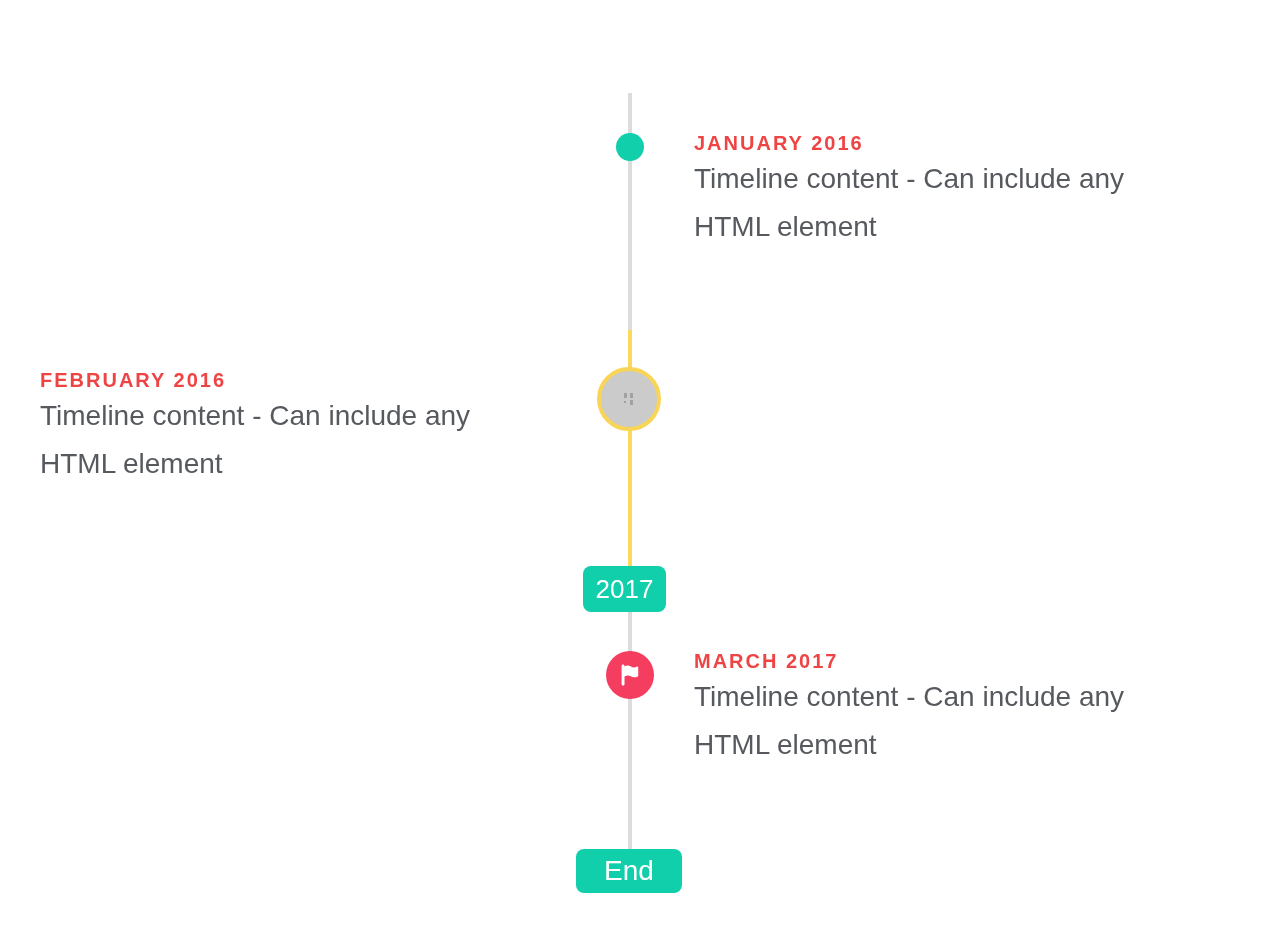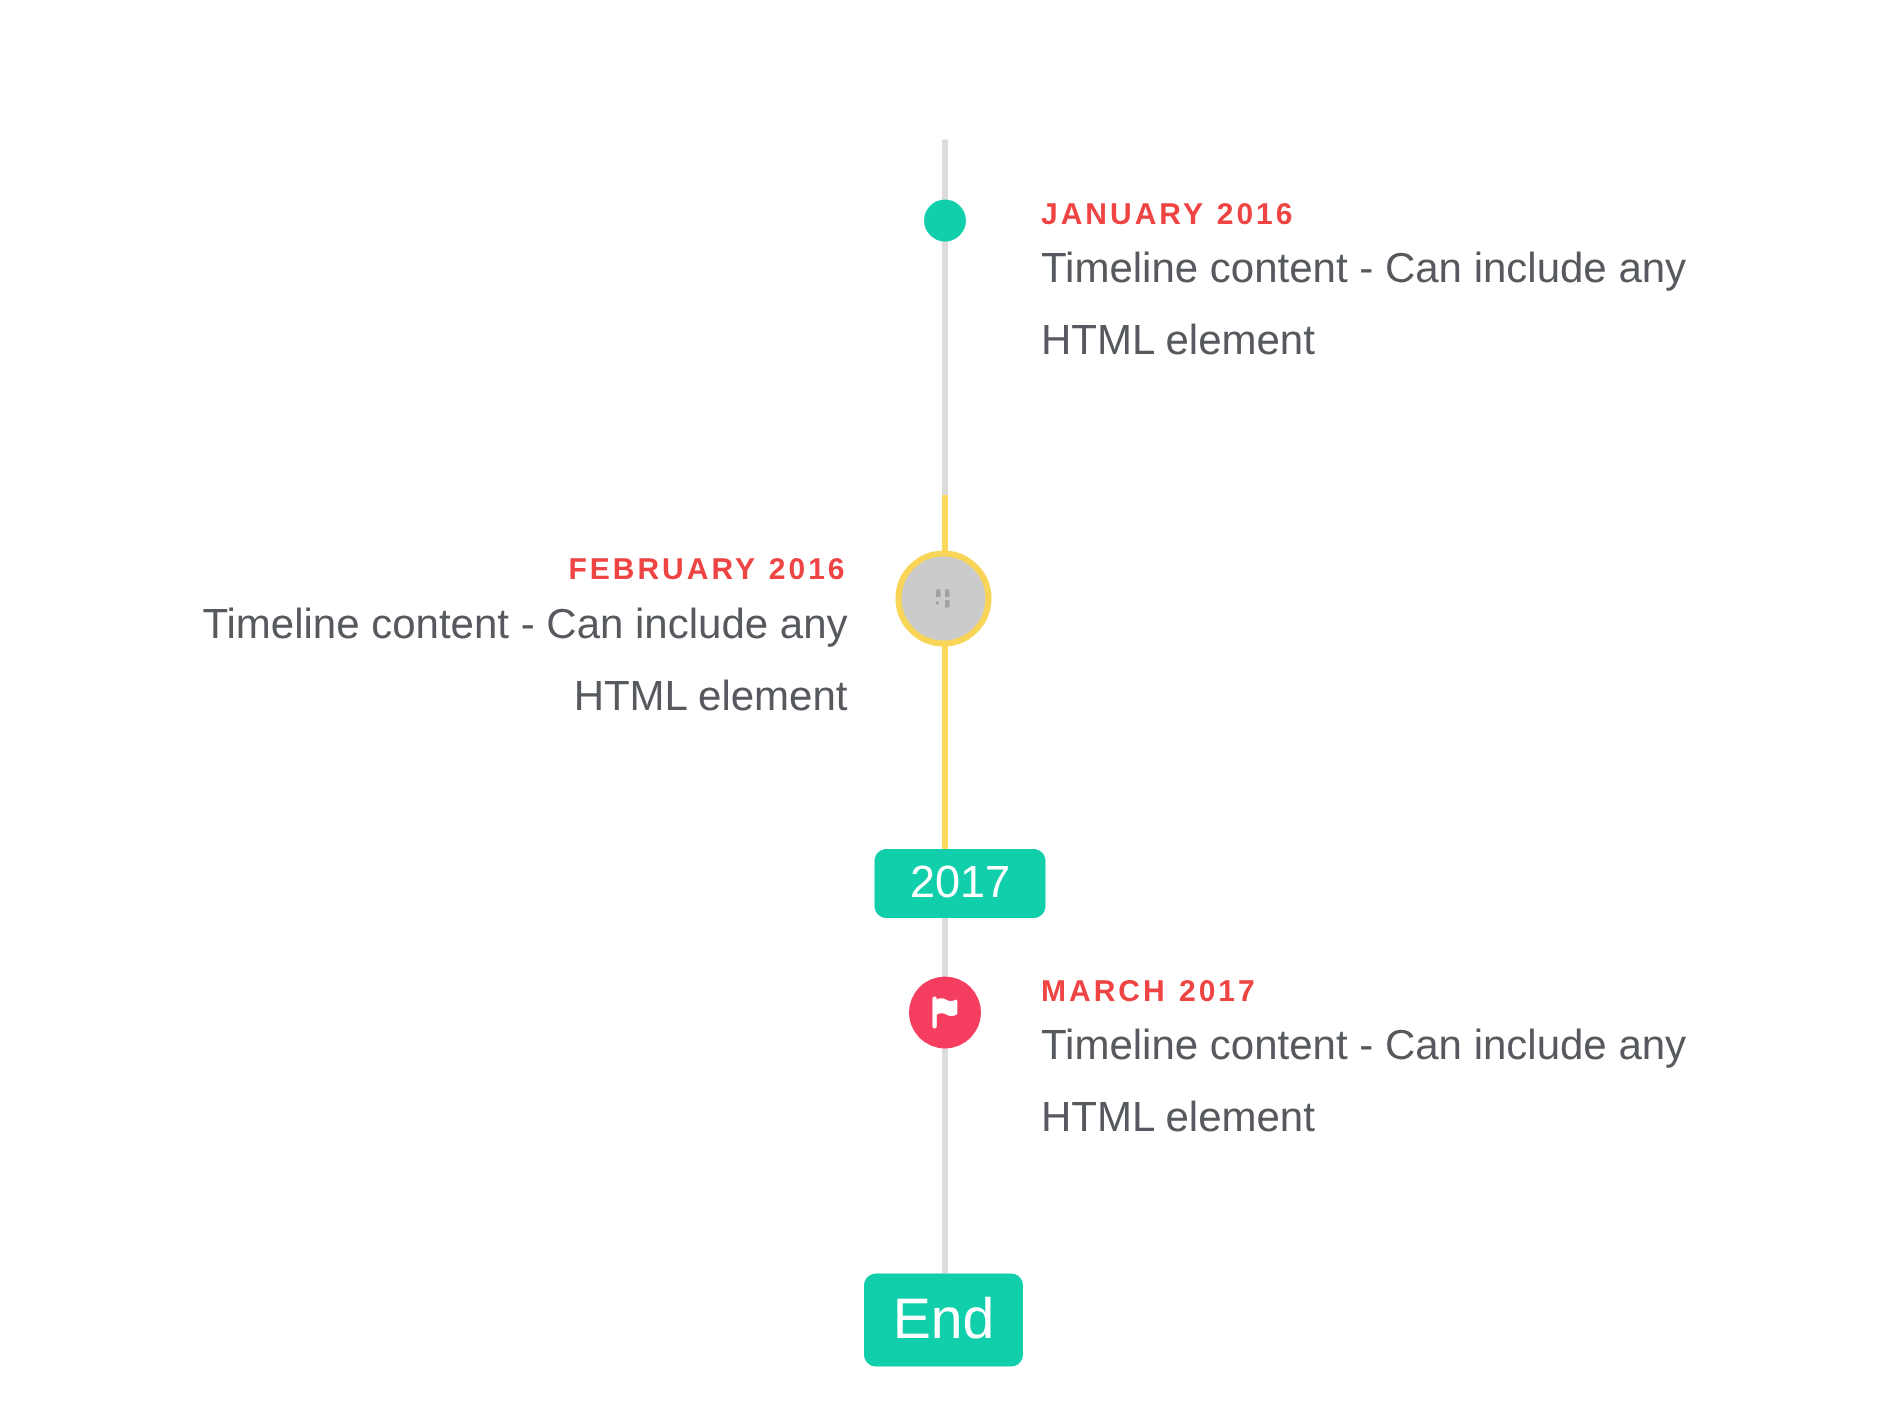--- a/index.html
+++ b/index.html
@@ -31,22 +31,22 @@
     position: absolute;
     background: #12cfac;
     color: #ffffff;
     border-radius: 8px;
     display: flex;
     align-items: center;
     justify-content: center;
     box-sizing: border-box;
   }
   .badge.start { left: 569px; top: 32px;  width: 121px; height: 62px; font-size: 30px; }
-  .badge.year  { left: 583px; top: 566px; width: 114px;  height: 46px; font-size: 30px; }
-  .badge.end   { left: 576px; top: 849px; width: 106px; height: 62px; font-size: 38px; }
+  .badge.year  { left: 583px; top: 566px; width: 83px;  height: 46px; font-size: 26px; }
+  .badge.end   { left: 576px; top: 849px; width: 106px; height: 44px; font-size: 28px; }
 
   
   .marker { position: absolute; border-radius: 50%; box-sizing: border-box; }
   .marker.dot {
     left: 616px; top: 133px; width: 28px; height: 28px;
     background: #12cfac;
   }
   .marker.image-circle {
     left: 597px; top: 367px; width: 64px; height: 64px;
     background: #cbcbcb;
@@ -70,21 +70,21 @@
     line-height: 24px;
     color: #ef4444;
   }
   .entry .content {
     font-size: 28px;
     line-height: 48px;
     font-weight: 400;
     color: #56595d;
   }
   .entry.right { left: 694px; width: 545px; text-align: left; }
-  .entry.left  { left: 40px;  width: 525px; text-align: right; }
+  .entry.left  { left: 40px;  width: 525px; text-align: left; }
   .entry.e1 { top: 131px; }
   .entry.e2 { top: 368px; }
   .entry.e3 { top: 649px; }
 </style>
 </head>
 <body>
 
 <div class="canvas">
 
   <div class="line gray"></div>

